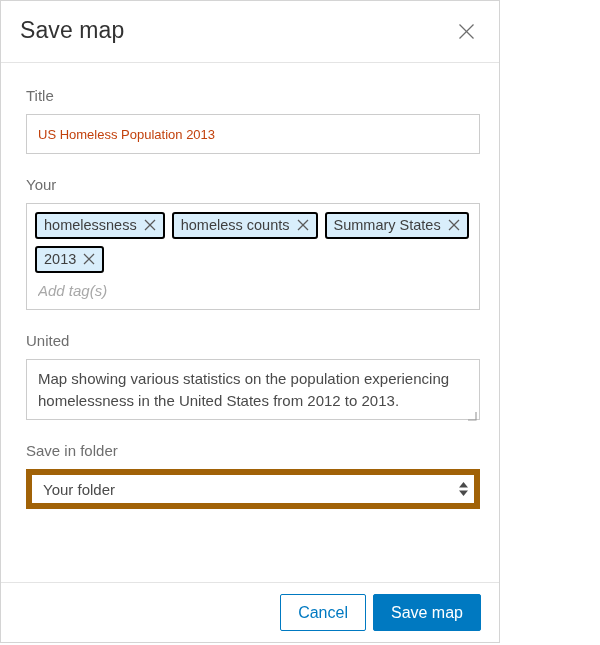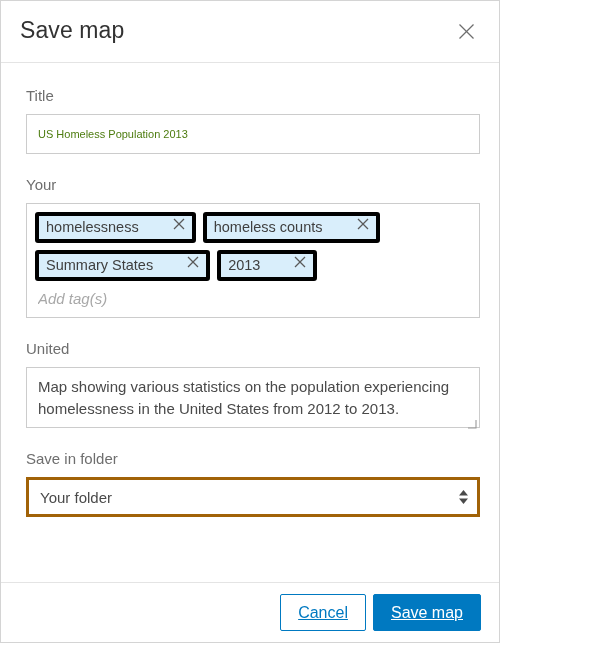--- a/index.html
+++ b/index.html
@@ -75,52 +75,51 @@
   }
 
   .text-input {
     display: block;
     width: 100%;
     height: 40px;
     box-sizing: border-box;
     border: 1px solid #cccccc;
     background: #ffffff;
     font-family: "Liberation Sans", sans-serif;
-    font-size: 11px;
-    color: #4d7c0f;
+    font-size: 13px;
+    color: #c2410c;
     padding: 0 11px;
     border-radius: 0;
     outline: none;
   }
 
   
   .tags-box {
     border: 1px solid #cccccc;
     background: #ffffff;
     min-height: 73px;
     box-sizing: border-box;
     padding: 8px 8px 6px 8px;
   }
   .tags-row {
     display: flex;
     flex-wrap: wrap;
     gap: 7px;
   }
   .tag {
     display: inline-flex;
-    align-items: flex-start;
+    align-items: center;
     background: #d9eefb;
-    border: 4px solid #000000;
+    border: 2px solid #000000;
     border-radius: 3px;
     padding: 2px 7px 3px 7px;
     font-size: 14.5px;
     color: #3f3f3f;
     line-height: 1.25;
     cursor: default;
-    gap: 27px;
   }
   .tag-label { white-space: nowrap; }
   .tag-remove {
     margin-left: 7px;
     display: inline-flex;
     align-items: center;
     justify-content: center;
     cursor: pointer;
   }
   .tag-remove svg { display: block; }
@@ -171,21 +170,21 @@
     pointer-events: none;
   }
 
   
   .select-wrap { position: relative; }
   .folder-select {
     display: block;
     width: 100%;
     height: 40px;
     box-sizing: border-box;
-    border: 3px solid #a16207;
+    border: 6px solid #a16207;
     background: #ffffff;
     font-family: "Liberation Sans", sans-serif;
     font-size: 15px;
     color: #4a4a4a;
     padding: 0 30px 0 11px;
     border-radius: 0;
     outline: none;
     -webkit-appearance: none;
     -moz-appearance: none;
     appearance: none;
@@ -216,21 +215,20 @@
     font-size: 16px;
     height: 37px;
     padding: 0 17px;
     border-radius: 2px;
     cursor: pointer;
     line-height: 1;
     box-sizing: border-box;
     display: inline-flex;
     align-items: center;
     justify-content: center;
-    text-decoration: underline;
   }
   .btn-secondary {
     background: #ffffff;
     color: #0079c1;
     border: 1px solid #0079c1;
   }
   .btn-primary {
     background: #0079c1;
     color: #ffffff;
     border: 1px solid #0079c1;

